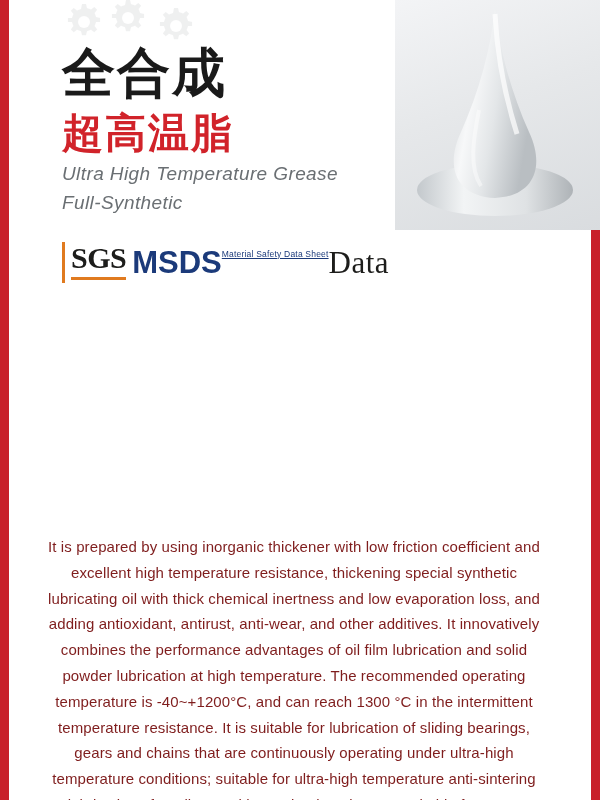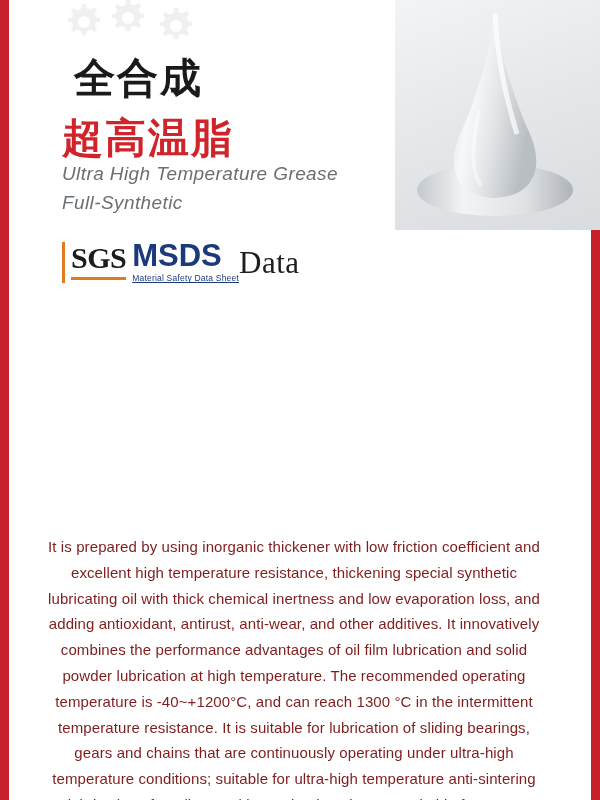--- a/index.html
+++ b/index.html
@@ -49,26 +49,26 @@
 
   
   .headline {
     position: absolute;
     left: 62px;
     top: 42px;
     width: 360px;
   }
   .h-cn-1 {
     font-family: Liberation Serif, serif;
-    font-size: 41px;
+    font-size: 53px;
     font-weight: bold;
     color: #1a1a1a;
     letter-spacing: 2px;
     line-height: 1.18;
-    margin: 12px;
+    margin: 0;
   }
   .h-cn-2 {
     font-family: "DejaVu Sans", "Liberation Sans", sans-serif;
     font-size: 41px;
     font-weight: bold;
     color: #d1232a;
     letter-spacing: 2px;
     line-height: 1.18;
     margin: 4px 0 0 0;
   }
@@ -114,21 +114,21 @@
   }
   .cert-sgs .sgs-rule {
     margin-top: 4px;
     height: 3px;
     background: #e07a1f;
     width: 100%;
   }
 
   .cert-msds {
     display: flex;
-    flex-direction: column;
+    flex-direction: row;
     justify-content: center;
   }
   .cert-msds .msds-text {
     font-family: "Liberation Sans", sans-serif;
     font-weight: bold;
     font-size: 31px;
     line-height: 1;
     letter-spacing: 0px;
     color: #1b3a7a;
   }

